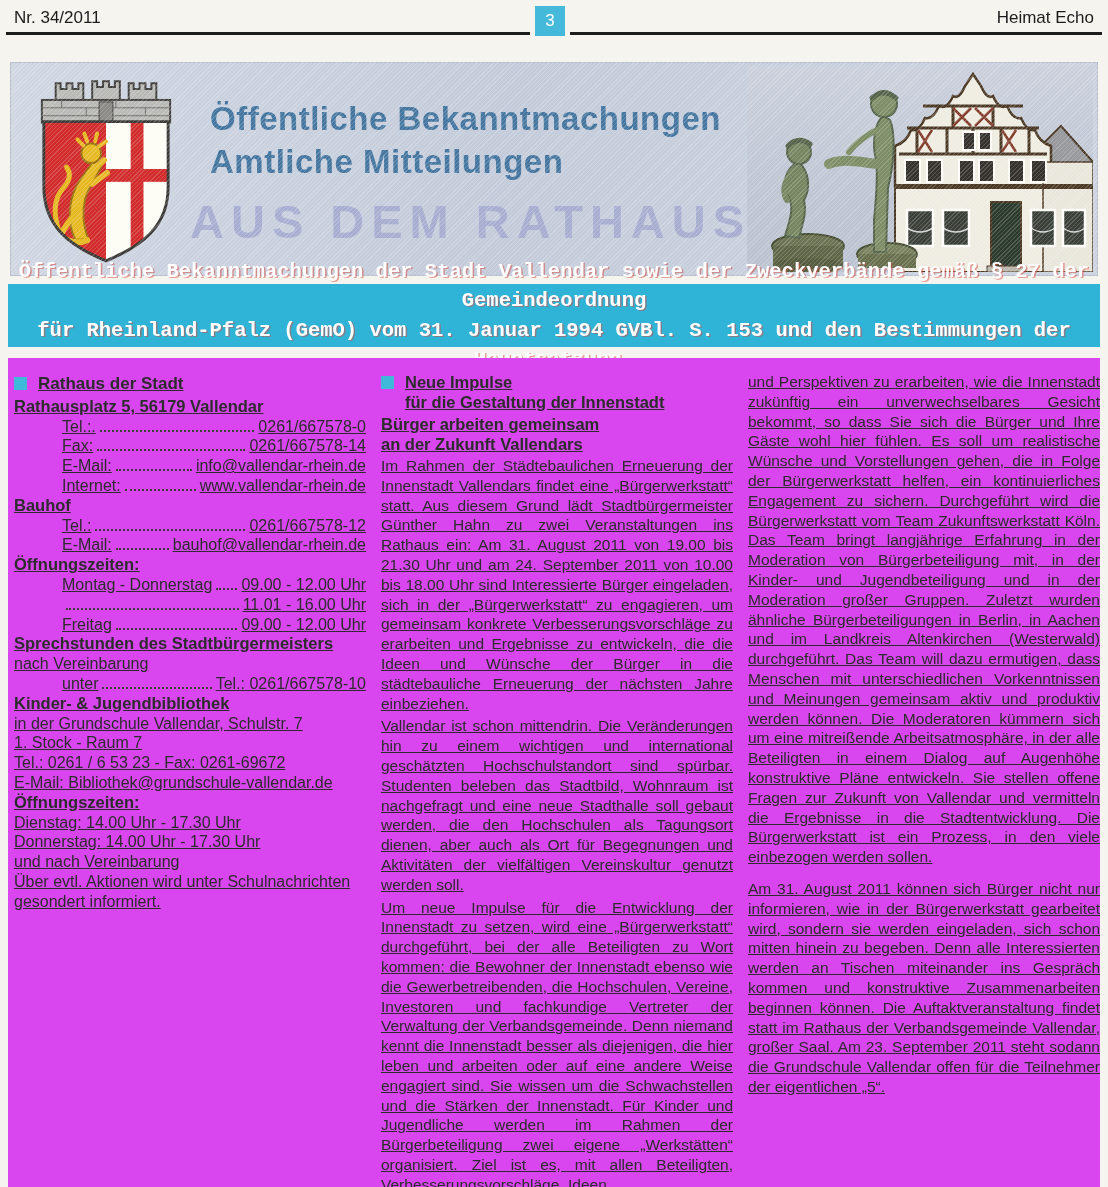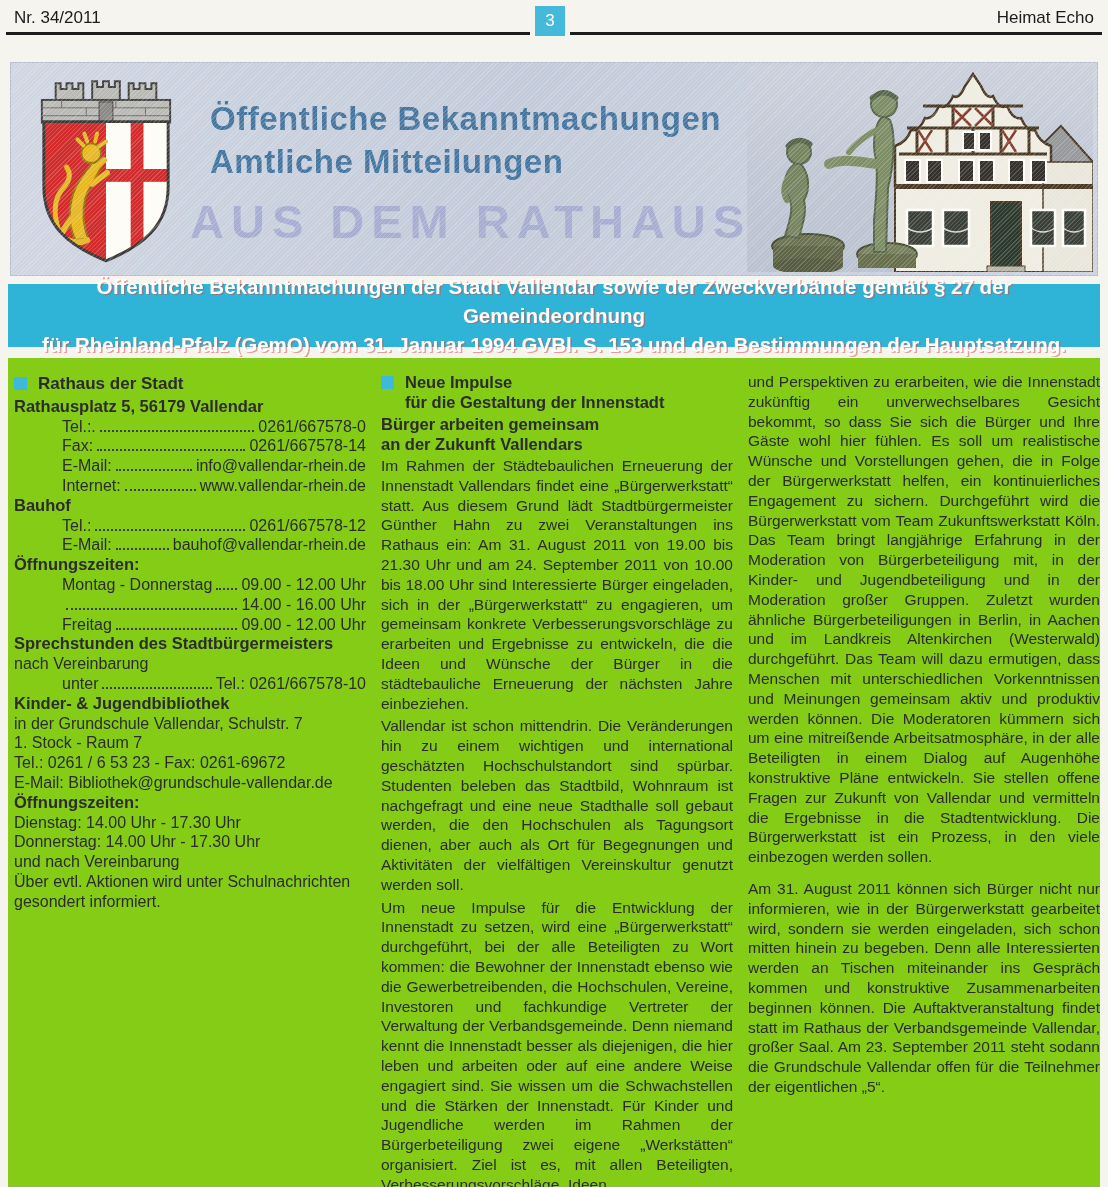--- a/index.html
+++ b/index.html
@@ -37,28 +37,29 @@
   .rathaus{
     position:absolute;left:180px;top:132px;
     font-size:47px;font-weight:bold;color:#a4abd0;letter-spacing:7px;opacity:.92;
   }
   .photo{position:absolute;right:5px;top:4px;width:346px;height:206px;}
   
   .band{
     position:absolute;left:8px;top:284px;width:1092px;height:63px;
     background:#2fb4d8;color:#fff;font-weight:bold;font-size:20.5px;line-height:1.42;
     display:flex;flex-direction:column;align-items:center;justify-content:center;
-    text-align:center;text-shadow:1.5px 1px 0 rgba(214,72,60,.5);
+    text-align:center;text-shadow:1.5px 1px 0 rgba(214,72,60,.5);font-family:Liberation Mono, monospace;
   }
   
   .content{
     position:absolute;left:8px;top:358px;width:1092px;height:829px;
-    background:#84cc16;box-sizing:border-box;
+    background:#d946ef;box-sizing:border-box;
     padding:14px 6px 0 6px;display:flex;gap:15px;overflow:hidden;
     color:#2c2c2c;
+    text-decoration:underline;
   }
   .col{width:352px;flex:none;font-size:15.5px;line-height:19.8px;}
   .sq{display:inline-block;width:13px;height:13px;background:#3fb9da;margin-right:11px;flex:none;}
   
   .dir-head{display:flex;align-items:center;font-weight:bold;font-size:17px;margin:2px 0 3px 0;}
   .dir-bold{font-weight:bold;font-size:16.5px;}
   .dir-plain{font-size:16px;}
   .lrow{display:flex;align-items:baseline;font-size:16px;margin-left:48px;}
   .lrow .lbl{white-space:nowrap;}
   .lrow .dots{flex:1;border-bottom:2px dotted #3d3d3d;margin:0 4px 4px 4px;min-width:12px;}
@@ -257,21 +258,21 @@
         </div>
       <div class="dir-bold">Öffnungszeiten:</div>
       <div class="lrow">
           <span class="lbl">Montag - Donnerstag</span>
           <span class="dots"></span>
           <span class="val">09.00 - 12.00 Uhr</span>
         </div>
       <div class="lrow">
           <span class="lbl"></span>
           <span class="dots"></span>
-          <span class="val">14.00 - 16.00 Uhr</span>
+          <span class="val">11.01 - 16.00 Uhr</span>
         </div>
       <div class="lrow">
           <span class="lbl">Freitag</span>
           <span class="dots"></span>
           <span class="val">09.00 - 12.00 Uhr</span>
         </div>
       <div class="dir-bold">Sprechstunden des Stadtbürgermeisters</div>
       <div class="dir-plain">nach Vereinbarung</div>
       <div class="lrow">
           <span class="lbl">unter</span>

